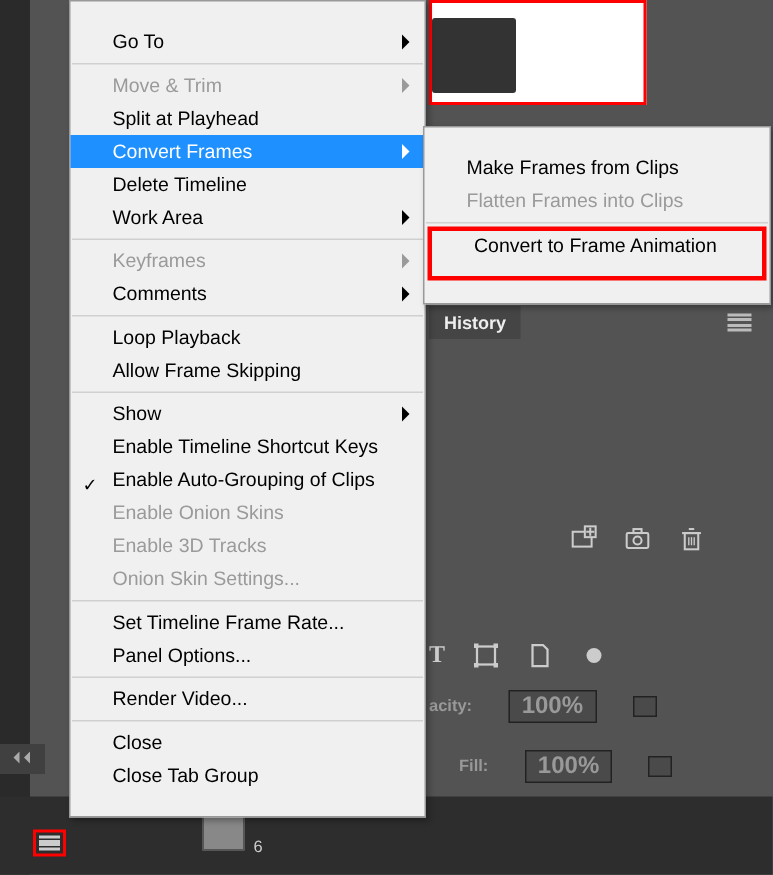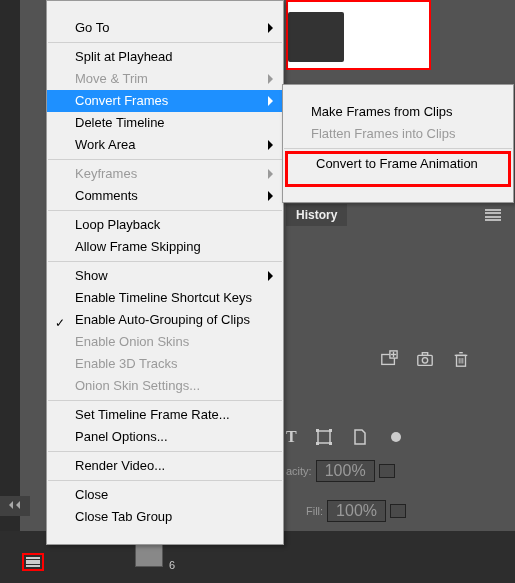--- a/index.html
+++ b/index.html
@@ -12,21 +12,21 @@
   .panel-tab { background: #454545; color: #eee; font-size: 12px; padding: 4px 10px; font-weight: 600; }
   .panel-menu-icon { margin-left: auto; margin-right: 8px; width: 16px; height: 12px; display: flex; flex-direction: column; justify-content: space-between; }
   .panel-menu-icon span { display: block; height: 2px; background: #bbb; }
   .divider-row { position: absolute; left: 286px; right: 6px; height: 20px; background: #454545; display: flex; align-items: center; justify-content: space-between; padding: 0 10px; }
   .triangle-up { width: 0; height: 0; border-left: 6px solid transparent; border-right: 6px solid transparent; border-bottom: 9px solid #ccc; }
 
   .action-icons { position: absolute; left: 380px; top: 350px; display: flex; gap: 18px; align-items: center; }
   .ic { width: 18px; height: 18px; }
   
   .tool-row { position: absolute; left: 286px; top: 428px; display: flex; gap: 18px; align-items: center; }
-  .label-row { position: absolute; left: 286px; display: flex; align-items: center; gap: 4px; color: #999; font-size: 11px; }
+  .label-row { position: absolute; left: 286px; display: flex; align-items: center; gap: 24px; color: #999; font-size: 11px; font-weight: bold; }
   .pct-box { border: 1px solid #222; padding: 1px 8px; color: #999; font-size: 16px; background: #4a4a4a; }
   .tinybtn { width: 16px; height: 14px; border: 1px solid #222; background: #4a4a4a; }
 
   .bottom-strip { position: absolute; left: 0; bottom: 0; width: 515px; height: 52px; background: #2d2d2d; }
   .bottom-strip .hm { position: absolute; left: 22px; top: 22px; width: 22px; height: 18px; border: 2px solid #ff0000; display:flex; flex-direction:column; justify-content:space-around; padding:2px;}
   .bottom-strip .hm span{height:2px;background:#ccc;display:block;}
   .bottom-strip .thumb2 { position: absolute; left: 135px; top: 12px; width: 28px; height: 24px; background: #888; border: 1px solid #555; }
   .bottom-strip .framecount { position: absolute; left: 169px; top: 28px; color: #ccc; font-size: 11px; }
   .chevron-area { position: absolute; left: 0; top: 496px; width: 30px; height: 20px; background: #404040; display:flex; align-items:center; justify-content:center;}
 
@@ -152,22 +152,22 @@
       <span></span>
       <span></span>
     </div>
   <div class="thumb2"></div>
   <div class="framecount">6</div>
 </div>
 
 <div class="menu main-menu">
   <div class="menu-item"><span>Go To</span><span class="sub-arrow"></span></div>
   <div class="menu-sep"></div>
+  <div class="menu-item disabled"><span>Move &amp; Trim</span><span class="sub-arrow"></span></div>
   <div class="menu-item"><span>Split at Playhead</span></div>
-  <div class="menu-item disabled"><span>Move &amp; Trim</span><span class="sub-arrow"></span></div>
   <div class="menu-item highlighted"><span>Convert Frames</span><span class="sub-arrow"></span></div>
   <div class="menu-item"><span>Delete Timeline</span></div>
   <div class="menu-item"><span>Work Area</span><span class="sub-arrow"></span></div>
   <div class="menu-sep"></div>
   <div class="menu-item disabled"><span>Keyframes</span><span class="sub-arrow"></span></div>
   <div class="menu-item"><span>Comments</span><span class="sub-arrow"></span></div>
   <div class="menu-sep"></div>
   <div class="menu-item"><span>Loop Playback</span></div>
   <div class="menu-item"><span>Allow Frame Skipping</span></div>
   <div class="menu-sep"></div>

